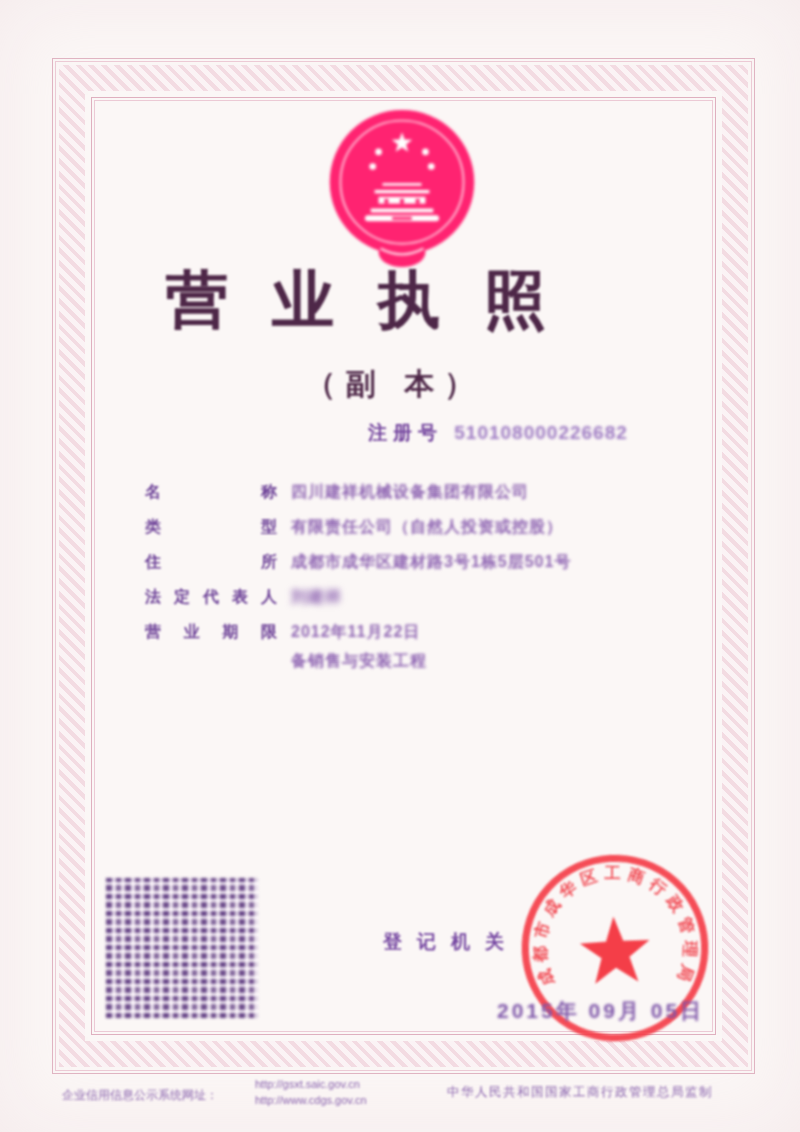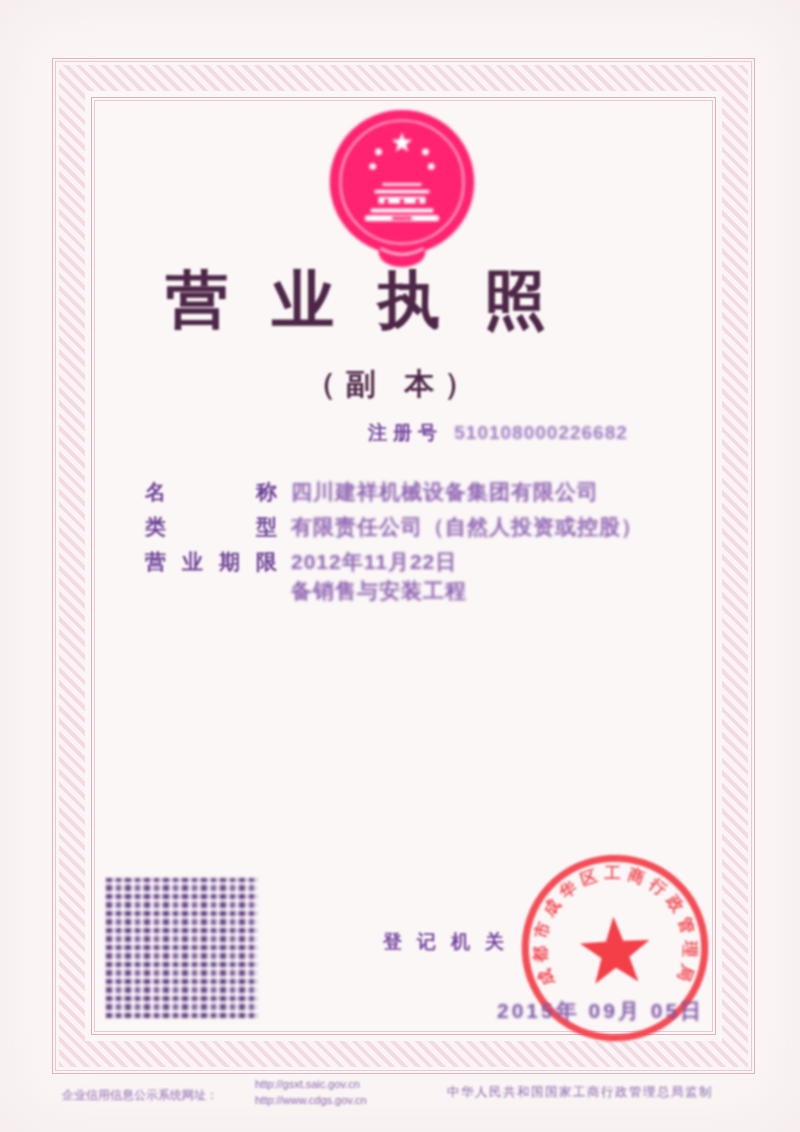--- a/index.html
+++ b/index.html
@@ -33,21 +33,21 @@
     position:absolute;left:0;right:0;top:364px;text-align:center;
     font-size:30px;font-weight:bold;color:#4e2748;
     letter-spacing:10px;transform:translateX(-5px);filter:blur(1.2px);
   }
   
   .regline{position:absolute;left:368px;top:420px;font-size:19px;font-weight:bold;white-space:nowrap;}
   .reg-label{color:#6f3f9b;letter-spacing:6px;filter:blur(1px);}
   .reg-number{color:#9c79c2;margin-left:6px;letter-spacing:1px;filter:blur(1.8px);}
   
   .fields{position:absolute;left:145px;top:481px;width:580px;}
-  .row{display:flex;align-items:baseline;margin-bottom:13px;line-height:22px;font-size:21px;font-weight:bold;}
+  .row{display:flex;align-items:baseline;margin-bottom:13px;line-height:22px;font-size:16px;font-weight:bold;}
   .flabel{
     display:inline-block;width:132px;margin-right:14px;flex:0 0 132px;
     text-align:justify;text-align-last:justify;
     color:#6b3f96;filter:blur(.9px);
   }
   .fvalue{color:#8e64b2;letter-spacing:1px;filter:blur(1.5px);white-space:nowrap;}
   .fvalue.heavy{filter:blur(3px);}
   .row.cont{margin-top:-6px;}
   .row.cont .fvalue{margin-left:146px;}
   
@@ -117,20 +117,28 @@
   <div class="fields">
     <div class="row">
       <span class="flabel">名称</span>
       <span class="fvalue">四川建祥机械设备集团有限公司</span>
     </div>
     <div class="row">
       <span class="flabel">类型</span>
       <span class="fvalue">有限责任公司（自然人投资或控股）</span>
     </div>
     <div class="row">
+      <span class="flabel">住所</span>
+      <span class="fvalue">成都市成华区建材路3号1栋5层501号</span>
+    </div>
+    <div class="row">
+      <span class="flabel">法定代表人</span>
+      <span class="fvalue heavy">刘建祥</span>
+    </div>
+    <div class="row">
       <span class="flabel">营业期限</span>
       <span class="fvalue">2012年11月22日</span>
     </div>
     <div class="row cont">
       <span class="fvalue">备销售与安装工程</span>
     </div>
   </div>
 
   <div class="qr"></div>
 

